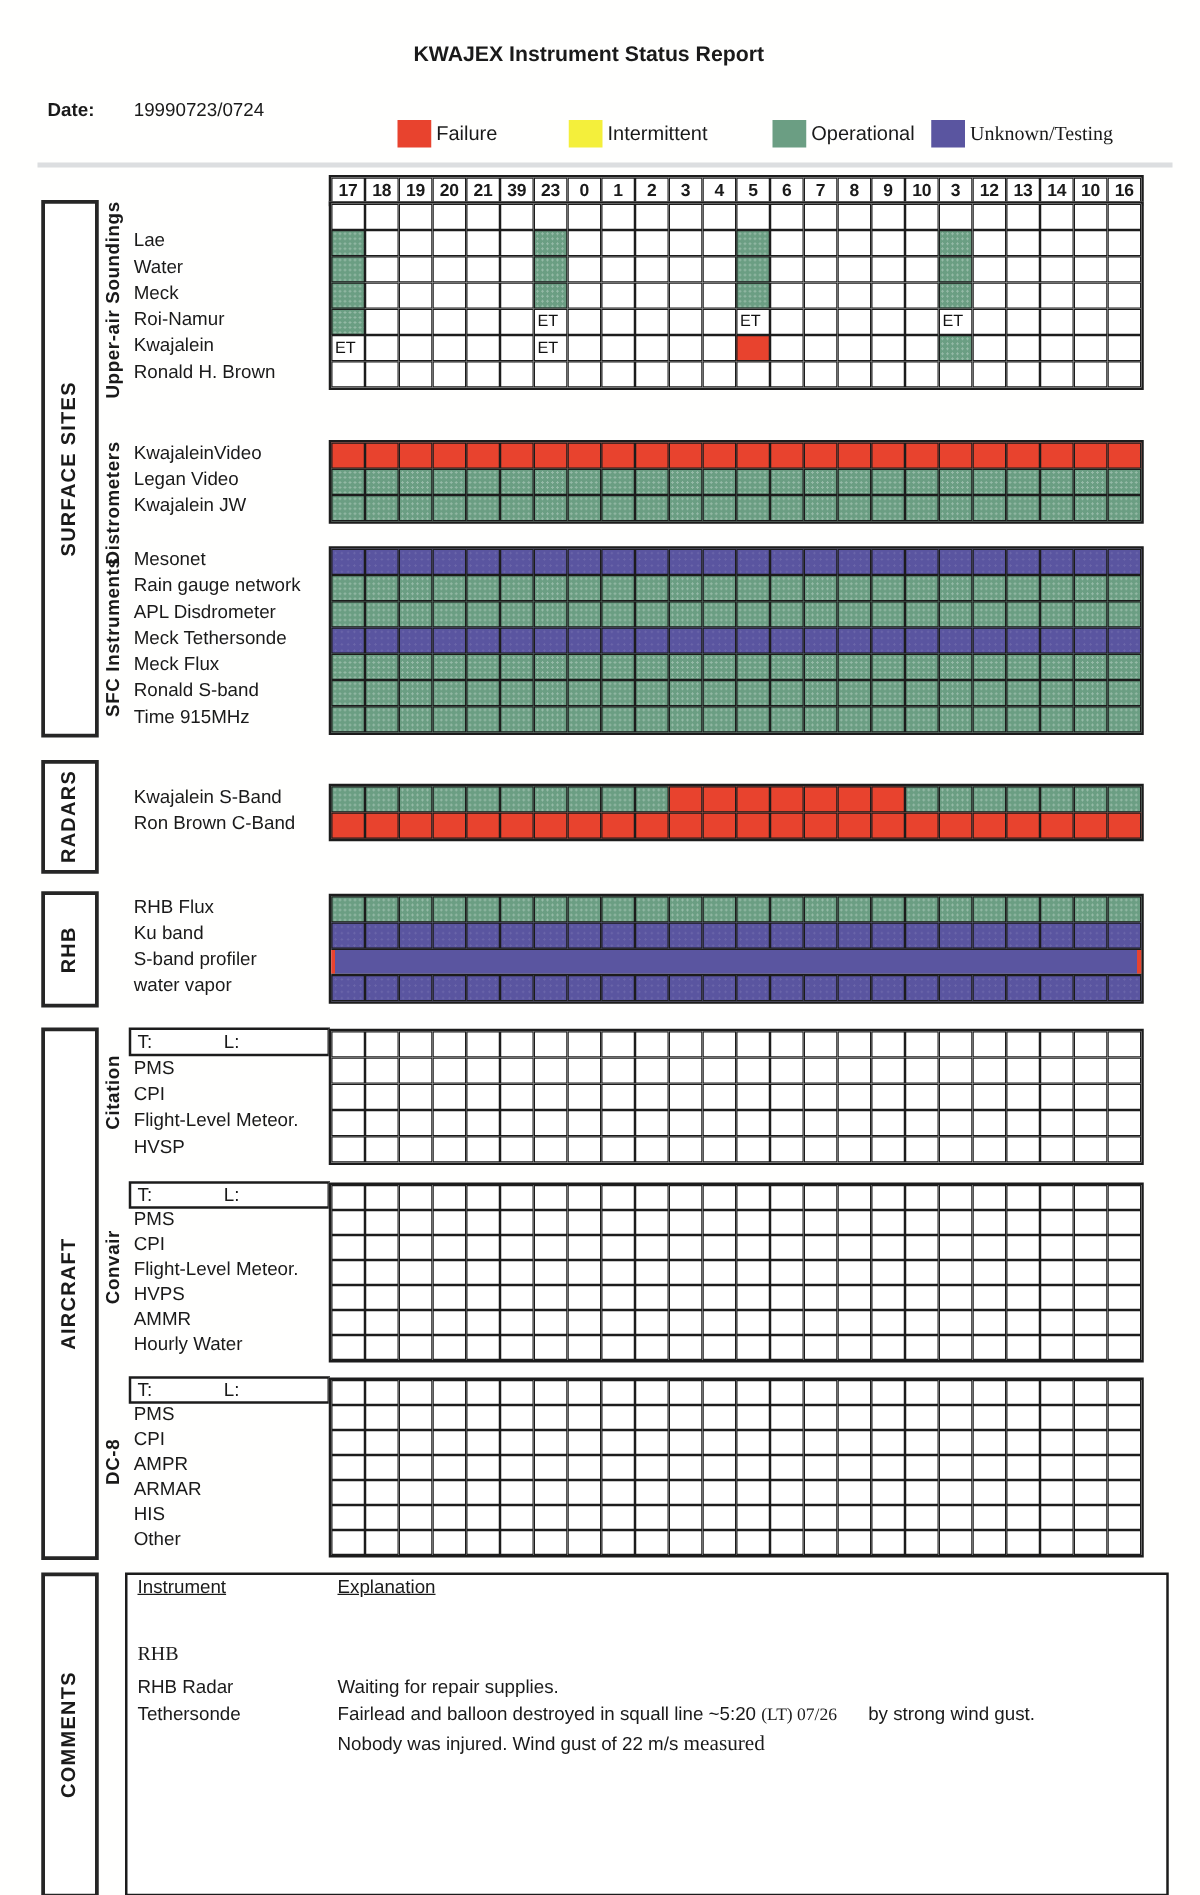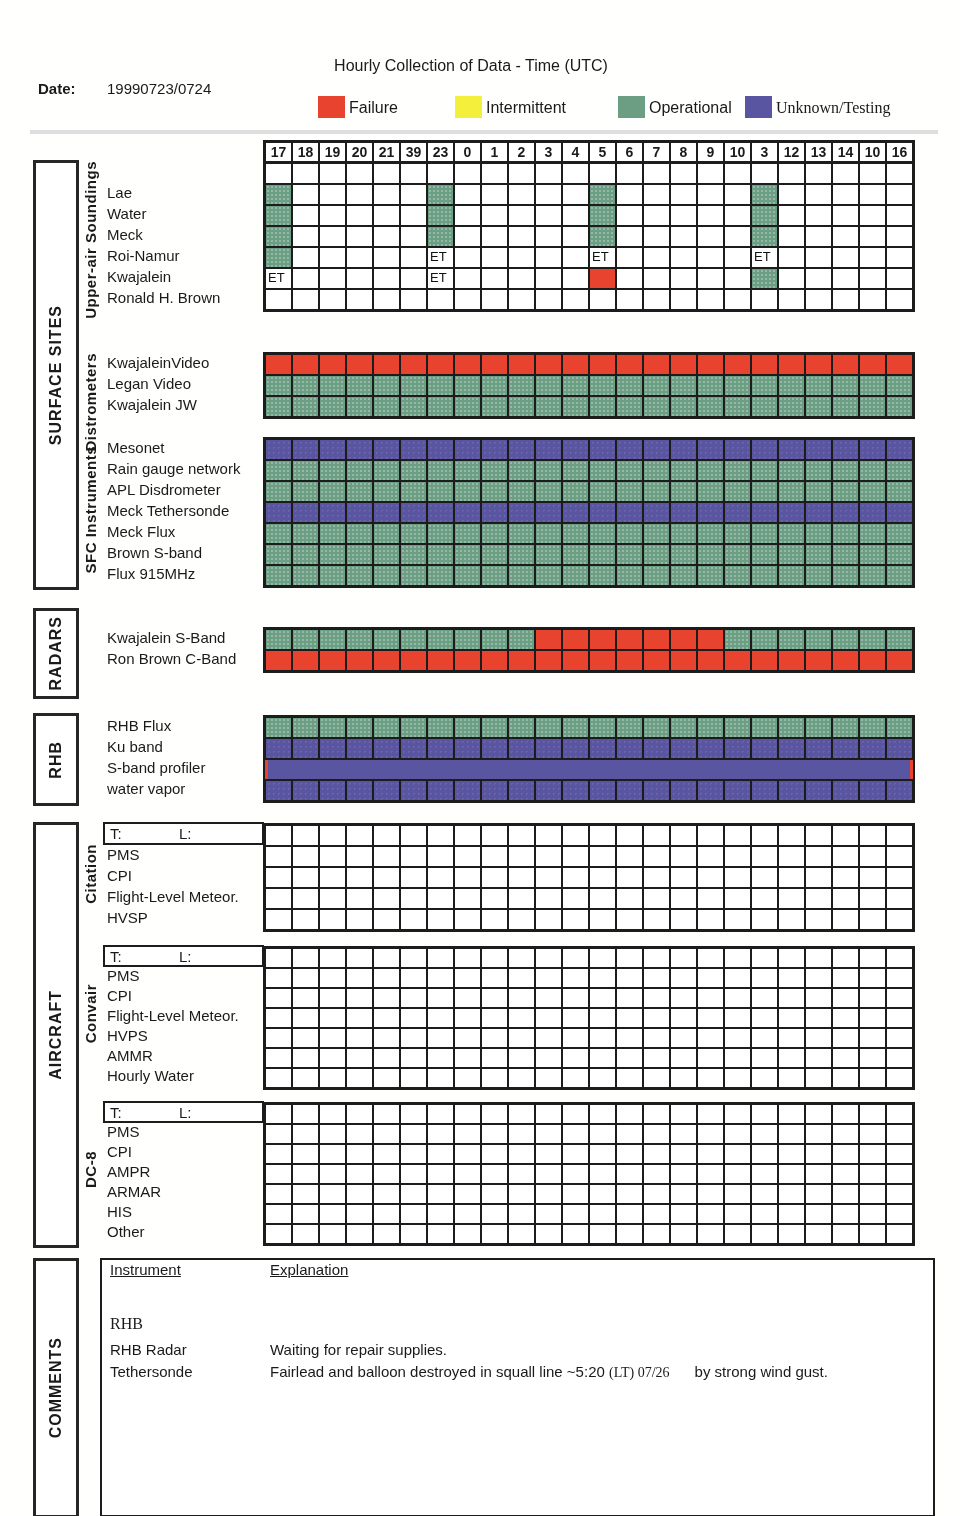--- a/index.html
+++ b/index.html
@@ -49,21 +49,21 @@
   .serif{font-family:"Liberation Serif", serif;}
   .cexp .serif{font-size:16px;}
   .cexp .sm{font-size:14px;}
   .cexp .xl{font-size:17px;}
 </style>
 </head>
 <body>
 
 <div id="page">
 
-  <div class="subtitle">Hourly Collection of Data - Time (UTC)</div>
+  <div class="title">KWAJEX Instrument Status Report</div>
   <div class="datelabel">Date:</div>
   <div class="datevalue">19990723/0724</div>
   <div class="scanline"></div>
 
   <div class="vbox" style="left:33px;top:160px;width:40px;height:424px;">
     <span class="vtext">SURFACE SITES</span>
   </div>
   <div class="vbox" style="left:33px;top:608px;width:40px;height:85px;">
     <span class="vtext">RADARS</span>
   </div>
@@ -377,22 +377,22 @@
       <div class="cell cG" style="height: 21px;"></div>
       <div class="cell cG" style="height: 21px;"></div>
       <div class="cell cG" style="height: 21px;"></div>
       <div class="cell cG" style="height: 21px;"></div>
     </div>
     <div class="rowlabel" style="top: 437px; line-height: 21px;">Mesonet</div>
     <div class="rowlabel" style="top: 458px; line-height: 21px;">Rain gauge network</div>
     <div class="rowlabel" style="top: 479px; line-height: 21px;">APL Disdrometer</div>
     <div class="rowlabel" style="top: 500px; line-height: 21px;">Meck Tethersonde</div>
     <div class="rowlabel" style="top: 521px; line-height: 21px;">Meck Flux</div>
-    <div class="rowlabel" style="top: 542px; line-height: 21px;">Brown S-band</div>
-    <div class="rowlabel" style="top: 563px; line-height: 21px;">Flux 915MHz</div>
+    <div class="rowlabel" style="top: 542px; line-height: 21px;">Ronald S-band</div>
+    <div class="rowlabel" style="top: 563px; line-height: 21px;">Time 915MHz</div>
     <div class="grid" style="left: 263px; top: 437px; grid-template-columns: repeat(24, 27px);">
       <div class="cell cP" style="height: 21px;"></div>
       <div class="cell cP" style="height: 21px;"></div>
       <div class="cell cP" style="height: 21px;"></div>
       <div class="cell cP" style="height: 21px;"></div>
       <div class="cell cP" style="height: 21px;"></div>
       <div class="cell cP" style="height: 21px;"></div>
       <div class="cell cP" style="height: 21px;"></div>
       <div class="cell cP" style="height: 21px;"></div>
       <div class="cell cP" style="height: 21px;"></div>
@@ -1183,13 +1183,14 @@
     <div class="lglb" style="left: 486px; top: 99px;">Intermittent</div>
     <div class="lgsw" style="left: 618px; top: 96px; background: rgb(107, 158, 131);"></div>
     <div class="lglb" style="left: 649px; top: 99px;">Operational</div>
     <div class="lgsw" style="left: 745px; top: 96px; background: rgb(90, 85, 160);"></div>
     <div class="lglb serif" style="left: 776px; top: 99px;">Unknown/Testing</div>
     <div class="cins serif cserif" style="top: 1315px;">RHB</div>
     <div class="cins" style="top: 1341px;">RHB Radar</div>
     <div class="cexp" style="top: 1341px;"><span>Waiting for repair supplies.</span></div>
     <div class="cins" style="top: 1363px;">Tethersonde</div>
     <div class="cexp" style="top: 1363px;"><span>Fairlead and balloon destroyed in squall line ~5:20 </span><span class="serif sm ">(LT) 07/26</span><span>      by strong wind gust.</span></div>
+    <div class="cexp" style="top: 1385px;"><span>Nobody was injured. Wind gust of 22 m/s </span><span class="serif xl ">measured</span></div>
   </div>
 
 </body></html>

